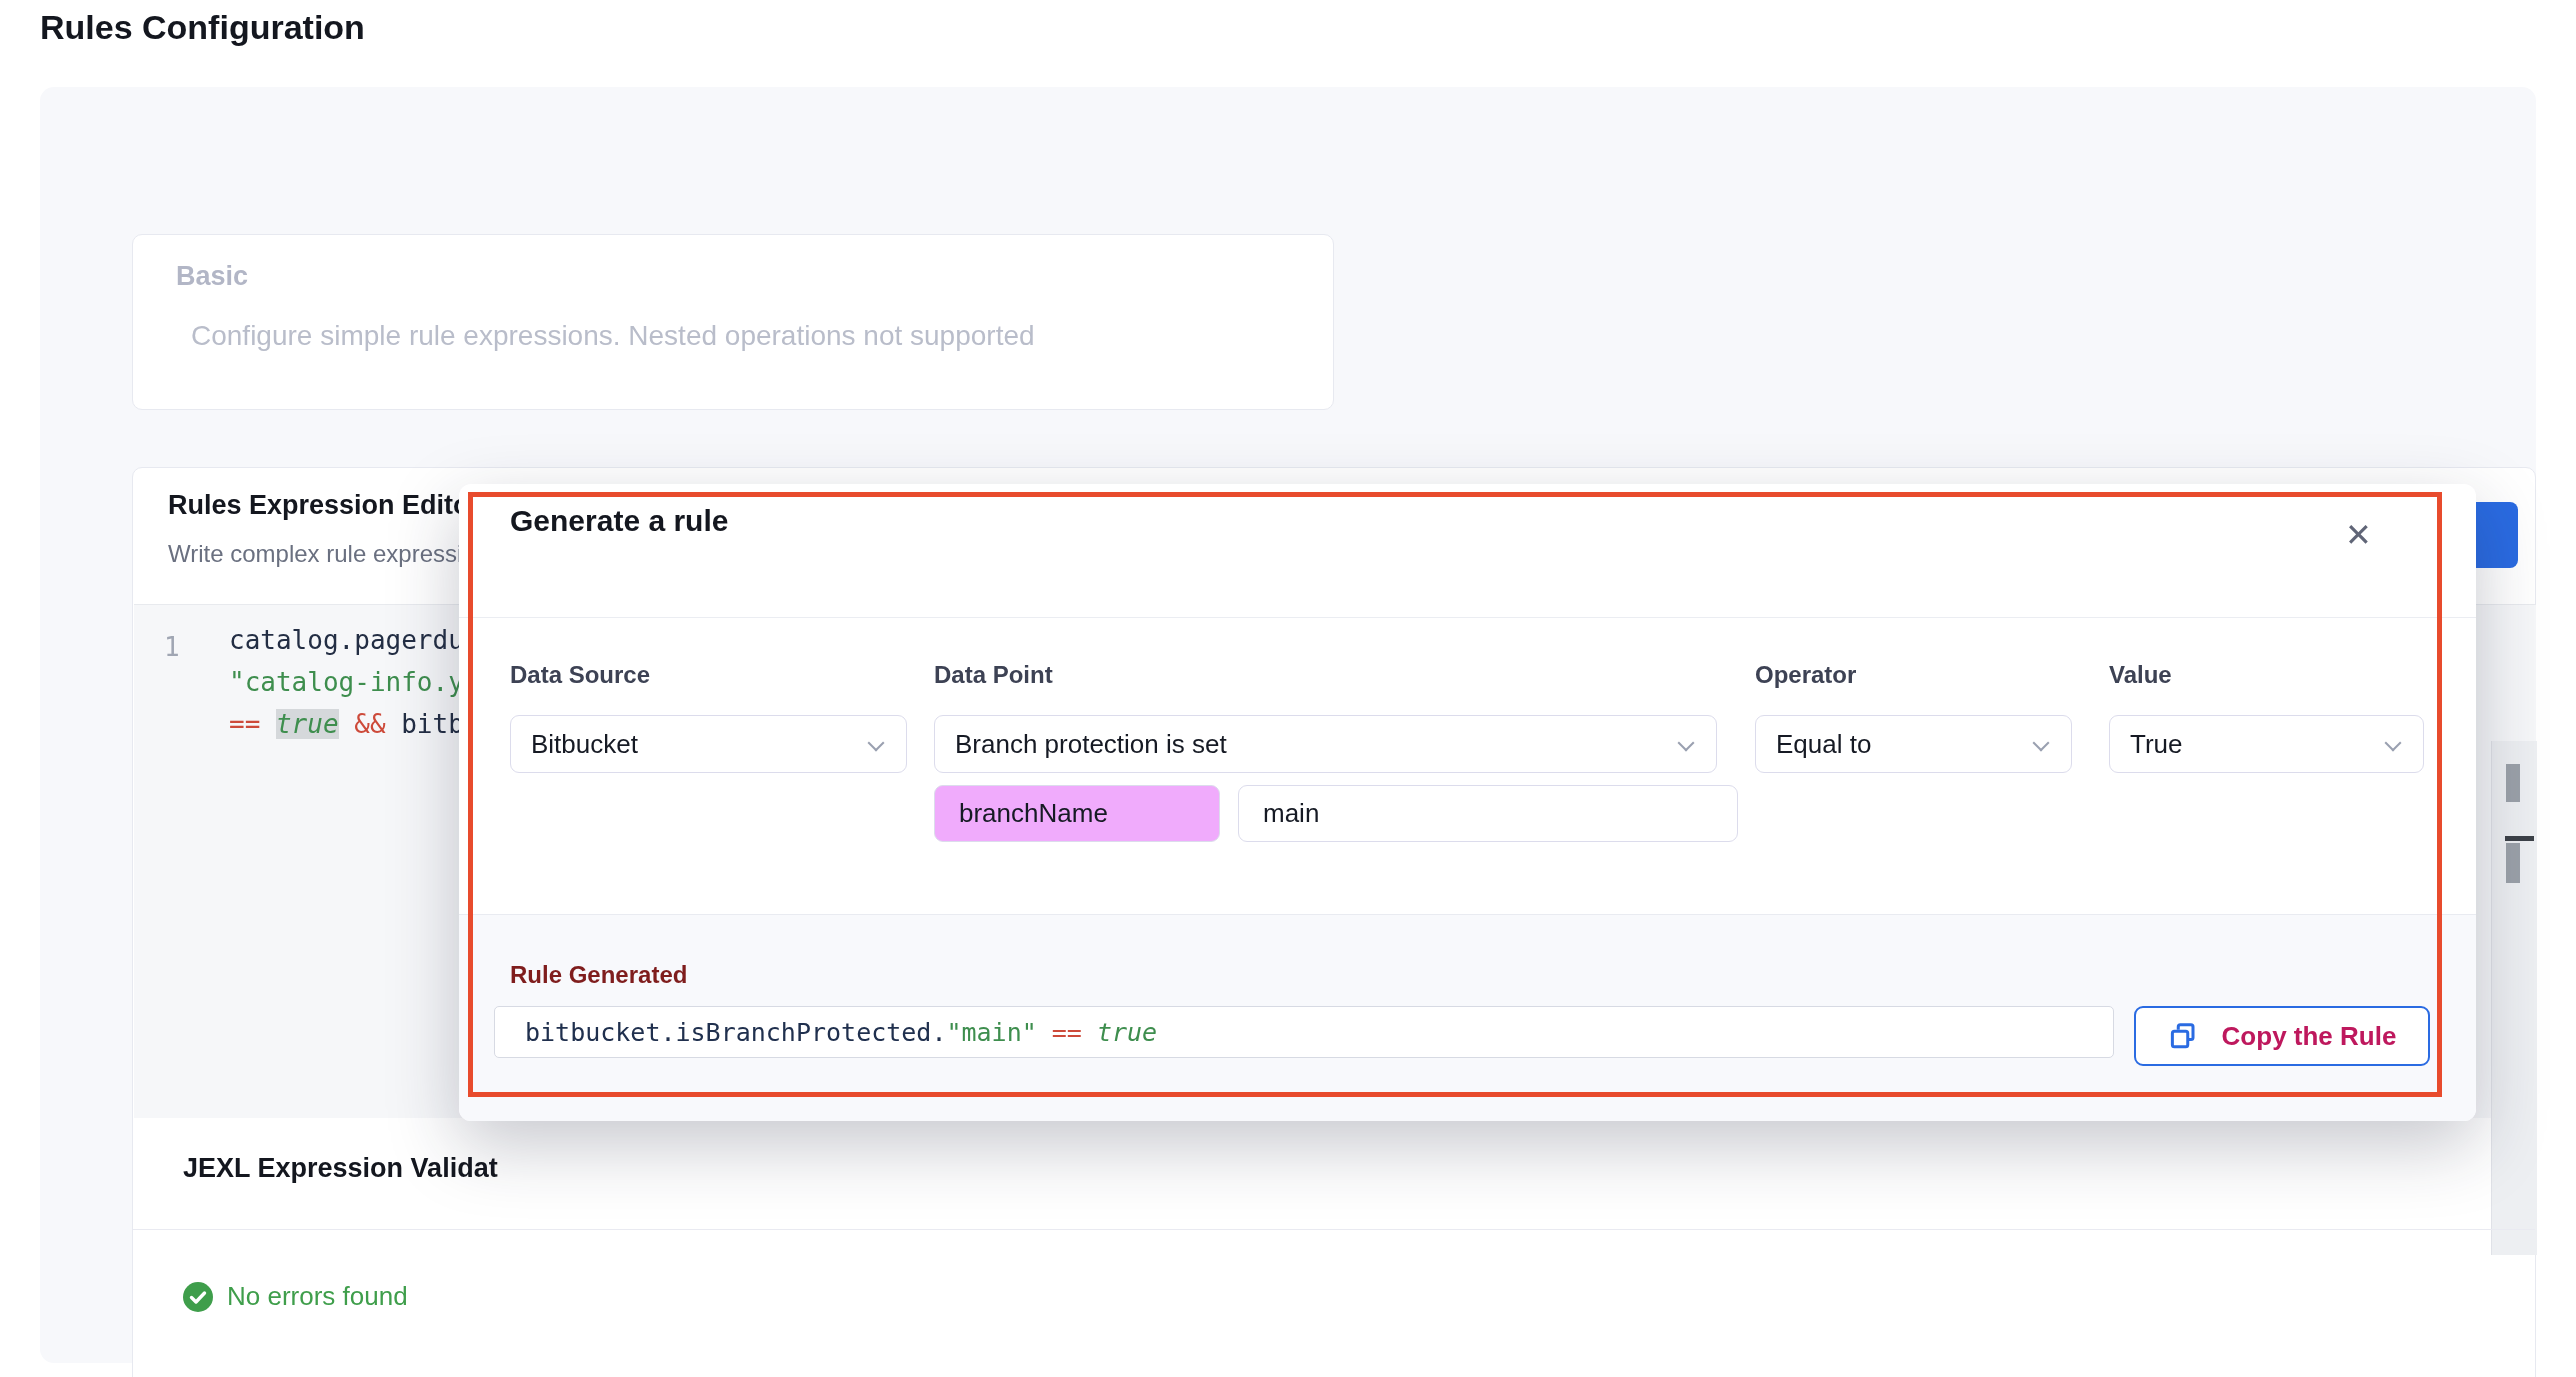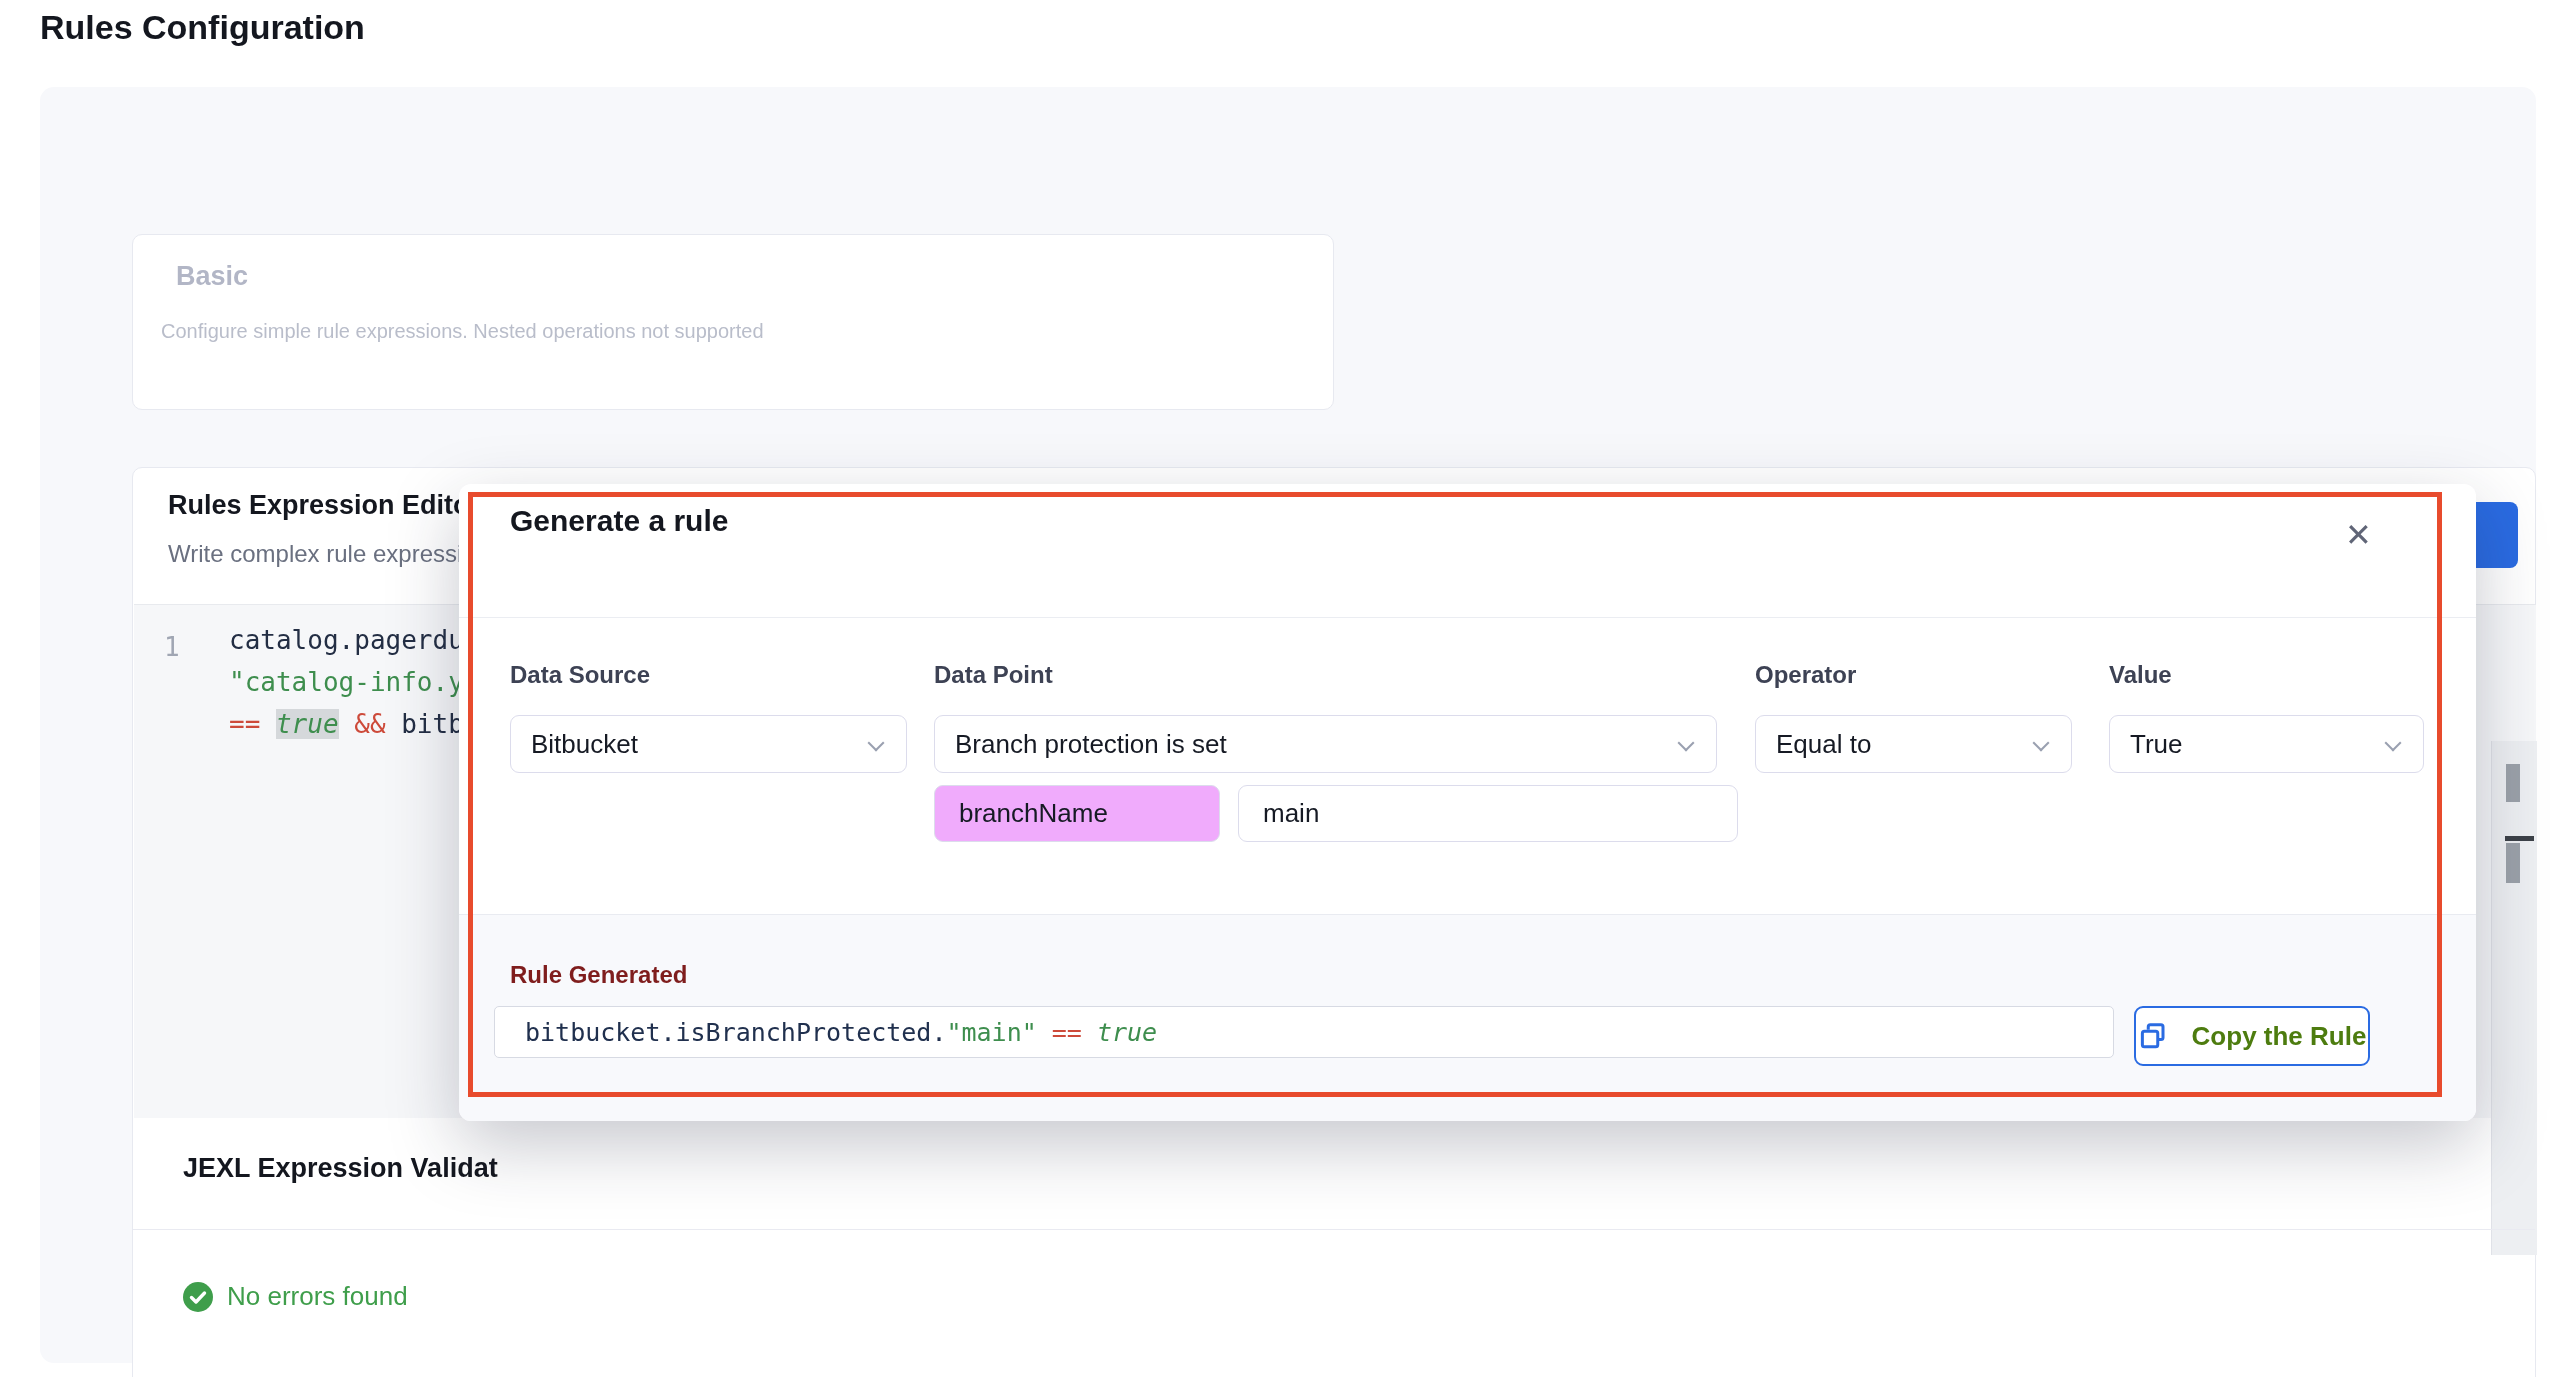--- a/index.html
+++ b/index.html
@@ -10,21 +10,21 @@
 
   #page-title { left: 40px; top: 8px; font-size: 34px; font-weight: 700; color: #14171f; }
 
   #panel { left: 40px; top: 87px; width: 2496px; height: 1276px; background: #f7f8fb; border-radius: 14px; }
 
   
   .mode-card { top: 147px; height: 176px; background: #fff; border: 1px solid #e7e9f0; border-radius: 10px; }
   #card-basic { left: 92px; width: 1202px; }
   #card-advanced { left: 1307px; width: 1199px; background: #edf4fc; border: 2px solid #3079e3; overflow: hidden; }
   .mode-title { left: 43px; top: 26px; font-size: 27px; font-weight: 700; }
-  .mode-desc  { left: 28px; top: 85px; font-size: 20px; }
+  .mode-desc  { left: 58px; top: 85px; font-size: 28px; }
   #card-basic .mode-title { color: #b2b6c6; }
   #card-basic .mode-desc  { color: #b9bdca; }
   #card-advanced .mode-title { color: #2e7ee7; }
   #card-advanced .mode-desc  { color: #4c5466; }
   .corner-flag { right: -2px; top: -2px; width: 0; height: 0;
                  border-top: 62px solid #3079e3; border-left: 62px solid transparent; }
   .corner-check { right: 6px; top: 2px; color: #fff; font-size: 24px; font-weight: 700; }
 
   
   #editor-card { left: 92px; top: 380px; width: 2404px; height: 967px; background: #fff;
@@ -87,23 +87,23 @@
   #inp-val { left: 779px; width: 500px; background: #fff; }
 
   #modal-footer { left: 0; top: 430px; width: 100%; height: 207px; background: #f8f9fc;
                   border-top: 1px solid #e9ebf1; border-radius: 0 0 12px 12px; }
   #rule-label { left: 51px; top: 46px; font-size: 24px; font-weight: 600; color: #7f1d1d; }
   #rule-codebox { left: 35px; top: 91px; width: 1620px; height: 52px; background: #fff; border: 1px solid #d7dae3;
                   border-radius: 5px; display: flex; align-items: center; padding-left: 30px;
                   font-family: "DejaVu Sans Mono", monospace; font-size: 25px; white-space: pre; }
   .rc-n { color: #20304e; } .rc-g { color: #3e8e4e; } .rc-r { color: #cd4a3a; }
   .rc-b { color: #3e8e4e; font-style: italic; }
-  #copy-btn { left: 1675px; top: 91px; width: 236px; height: 60px; background: #fff; border: 2px solid #2a6be2;
+  #copy-btn { left: 1675px; top: 91px; width: 296px; height: 60px; background: #fff; border: 2px solid #2a6be2;
               border-radius: 9px; display: flex; align-items: center; justify-content: center; gap: 24px;
-              color: #4d7c0f; font-size: 26px; font-weight: 700; cursor: pointer; }
+              color: #be185d; font-size: 26px; font-weight: 700; cursor: pointer; }
 
   #red-annotation { left: 468px; top: 492px; width: 1974px; height: 605px; border: 5px solid #e84b2d;
                     z-index: 20; pointer-events: none; }
 </style>
 </head>
 <body>
 
 <div id="page">
 
   <h1 id="page-title" class="abs">Rules Configuration</h1>

